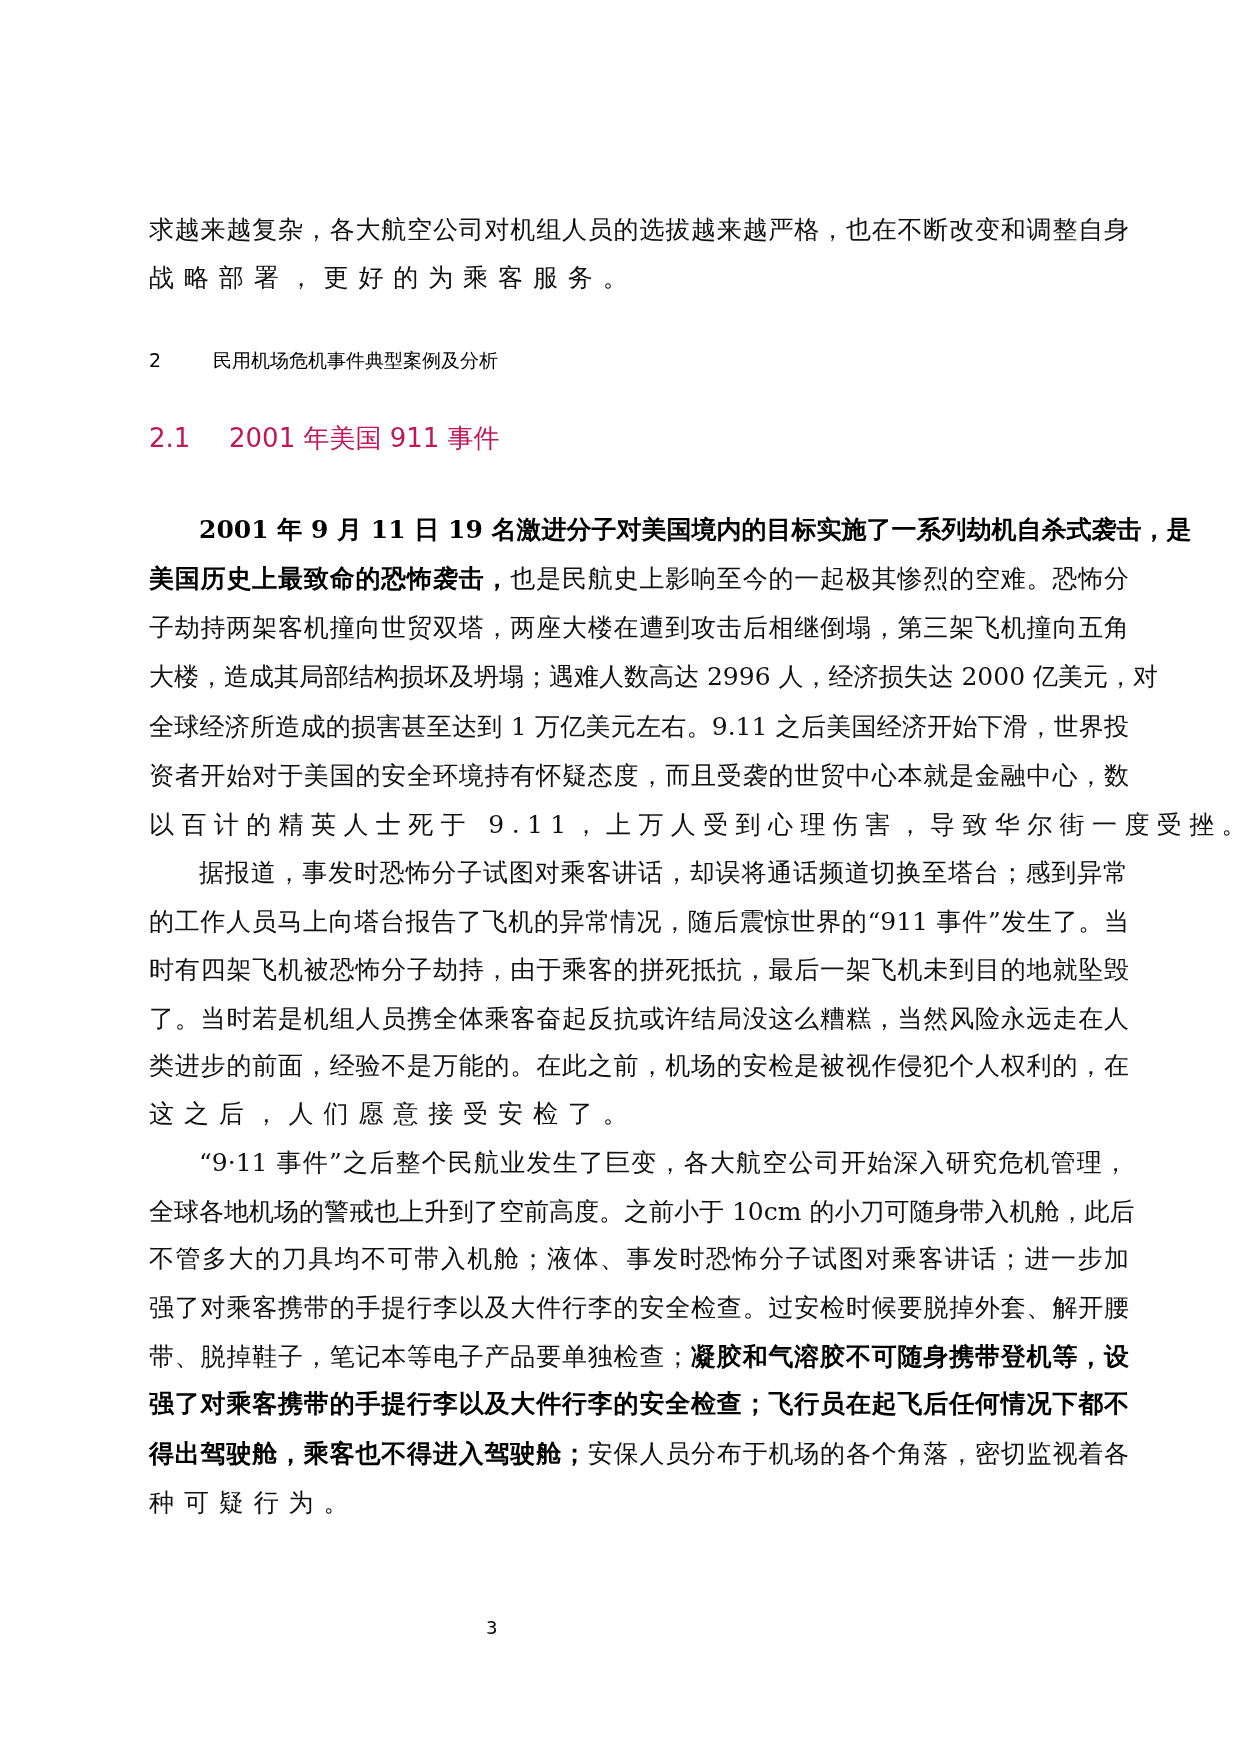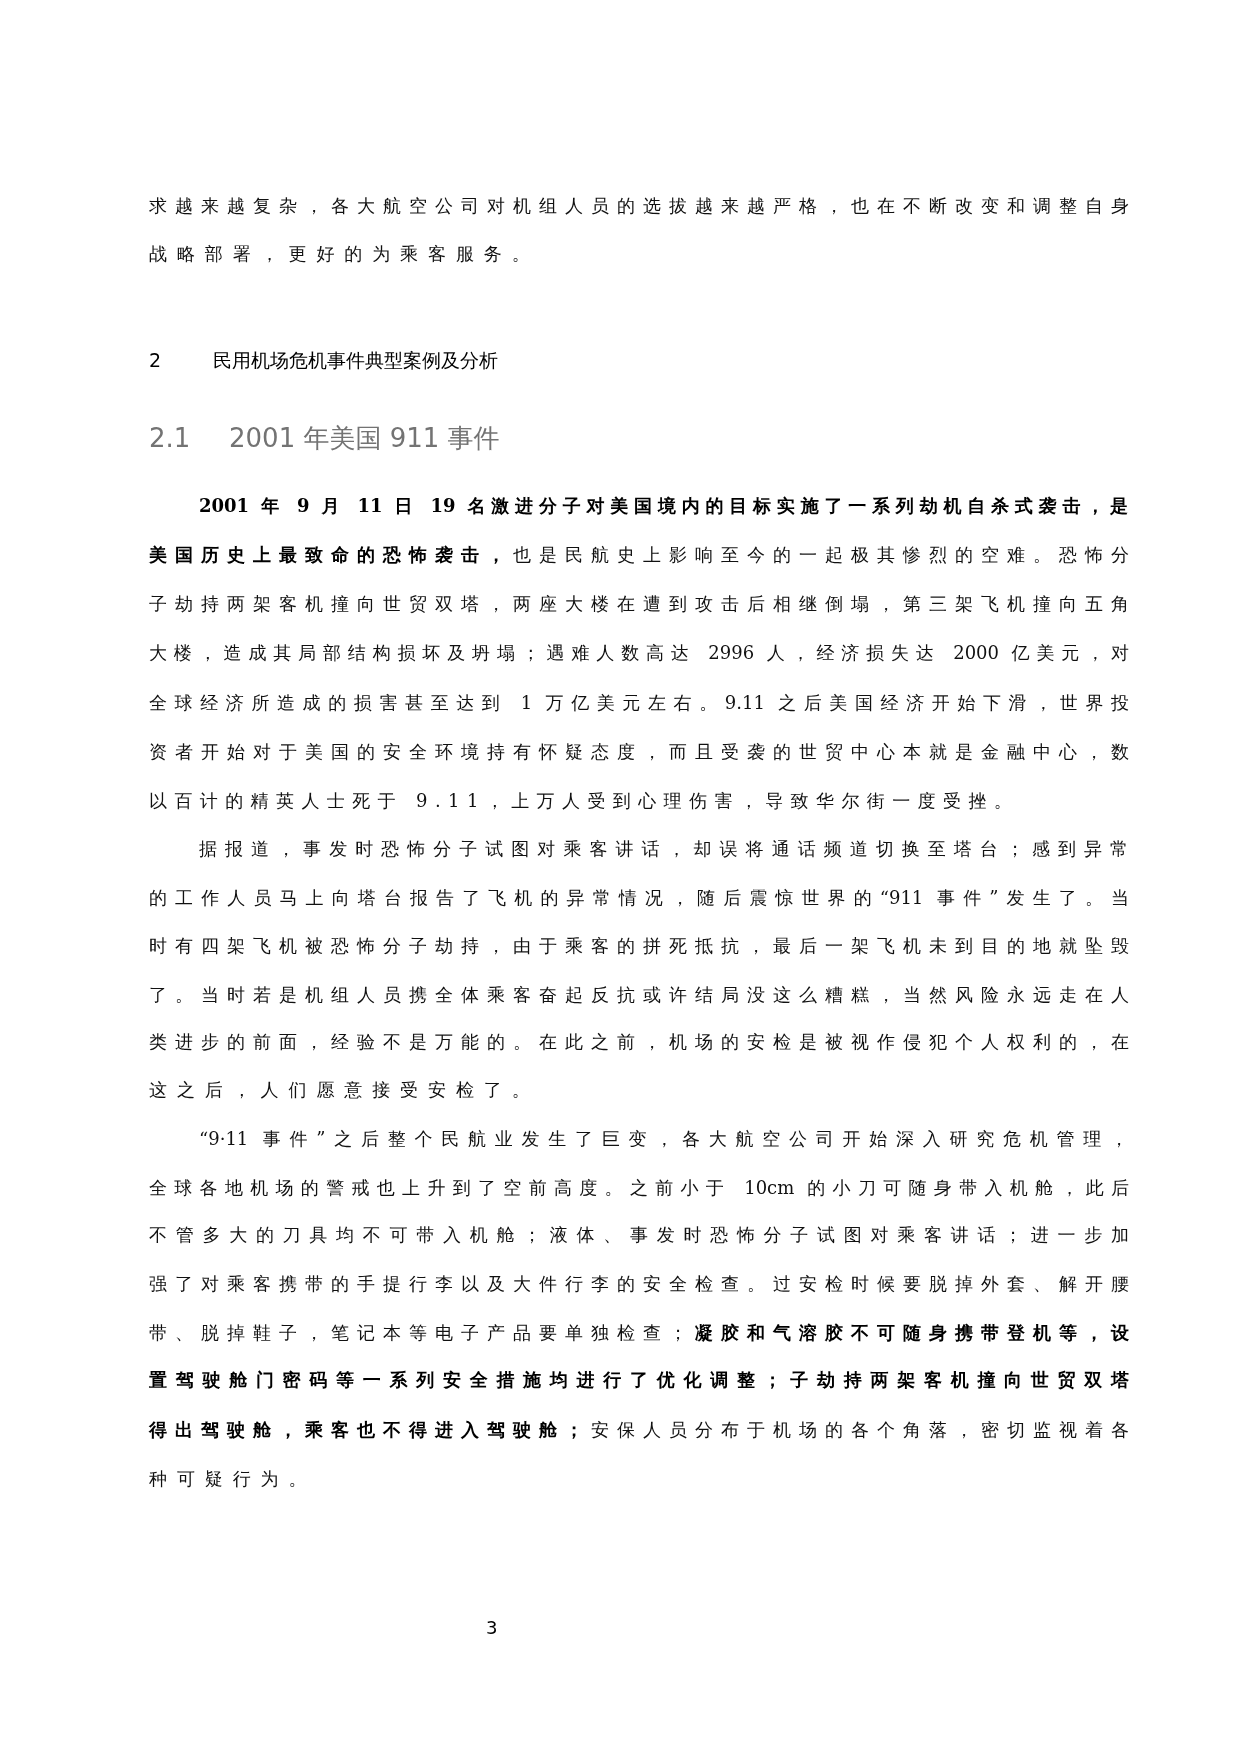--- a/index.html
+++ b/index.html
@@ -1,27 +1,27 @@
 <!DOCTYPE html>
 <html><head>
 <meta charset="utf-8">
 <style>
   html, body { margin: 0; padding: 0; background: #ffffff; }
   body { width: 1240px; height: 1754px; position: relative; overflow: hidden;
          font-family: "DejaVu Serif", "Liberation Serif", serif; color: #000; }
   .page { position: absolute; left: 0; top: 0; width: 1240px; height: 1754px; }
   .line { position: absolute; left: 149px; width: 980px; white-space: nowrap;
-          font-size: 18px; letter-spacing: 9.9px; line-height: 30px; color: #111; }
+          font-size: 25px; letter-spacing: 9.9px; line-height: 30px; color: #111; margin-top: 24px; }
   .line.justify { text-align: justify; text-align-last: justify; letter-spacing: 0; }
   .b { font-weight: bold; color: #000; }
   .h2 { position: absolute; left: 149px; top: 343px; font-family: "DejaVu Sans", "Liberation Sans", sans-serif;
         font-size: 19px; line-height: 34px; white-space: nowrap; color: #000; }
   .h2 .num { display: inline-block; width: 64px; }
   .h3 { position: absolute; left: 149px; top: 422px; font-family: "DejaVu Sans", "Liberation Sans", sans-serif;
-        font-size: 26px; line-height: 32px; white-space: nowrap; color: #737373; }
+        font-size: 26px; line-height: 32px; white-space: nowrap; color: #be185d; }
   .h3 .num { display: inline-block; width: 80px; }
   .pagenum { position: absolute; left: 486px; top: 1617px; font-family: "DejaVu Sans", "Liberation Sans", sans-serif;
              font-size: 18px; color: #000; }
 </style>
 </head>
 <body>
 
 <div class="page">
 
   <div class="line justify" style="top:191px">求越来越复杂，各大航空公司对机组人员的选拔越来越严格，也在不断改变和调整自身</div>
@@ -48,18 +48,18 @@
   <div class="line justify" style="top:931px">时有四架飞机被恐怖分子劫持，由于乘客的拼死抵抗，最后一架飞机未到目的地就坠毁</div>
   <div class="line justify" style="top:980px">了。当时若是机组人员携全体乘客奋起反抗或许结局没这么糟糕，当然风险永远走在人</div>
   <div class="line justify" style="top:1027px">类进步的前面，经验不是万能的。在此之前，机场的安检是被视作侵犯个人权利的，在</div>
   <div class="line" style="top:1075px">这之后，人们愿意接受安检了。</div>
 
   <div class="line justify" style="top:1124px; left:199px; width:929px">“9·11 事件”之后整个民航业发生了巨变，各大航空公司开始深入研究危机管理，</div>
   <div class="line justify" style="top:1173px">全球各地机场的警戒也上升到了空前高度。之前小于 10cm 的小刀可随身带入机舱，此后</div>
   <div class="line justify" style="top:1220px">不管多大的刀具均不可带入机舱；液体、事发时恐怖分子试图对乘客讲话；进一步加</div>
   <div class="line justify" style="top:1269px">强了对乘客携带的手提行李以及大件行李的安全检查。过安检时候要脱掉外套、解开腰</div>
   <div class="line justify" style="top:1318px"><span>带、脱掉鞋子，笔记本等电子产品要单独检查；</span><span class="b">凝胶和气溶胶不可随身携带登机等，设</span></div>
-  <div class="line justify" style="top:1365px"><span class="b">置驾驶舱门密码等一系列安全措施均进行了优化调整；子劫持两架客机撞向世贸双塔</span></div>
+  <div class="line justify" style="top:1365px"><span class="b">强了对乘客携带的手提行李以及大件行李的安全检查；飞行员在起飞后任何情况下都不</span></div>
   <div class="line justify" style="top:1415px"><span class="b">得出驾驶舱，乘客也不得进入驾驶舱；</span><span>安保人员分布于机场的各个角落，密切监视着各</span></div>
   <div class="line" style="top:1464px">种可疑行为。</div>
 
   <div class="pagenum">3</div>
 </div>
 
 </body></html>

